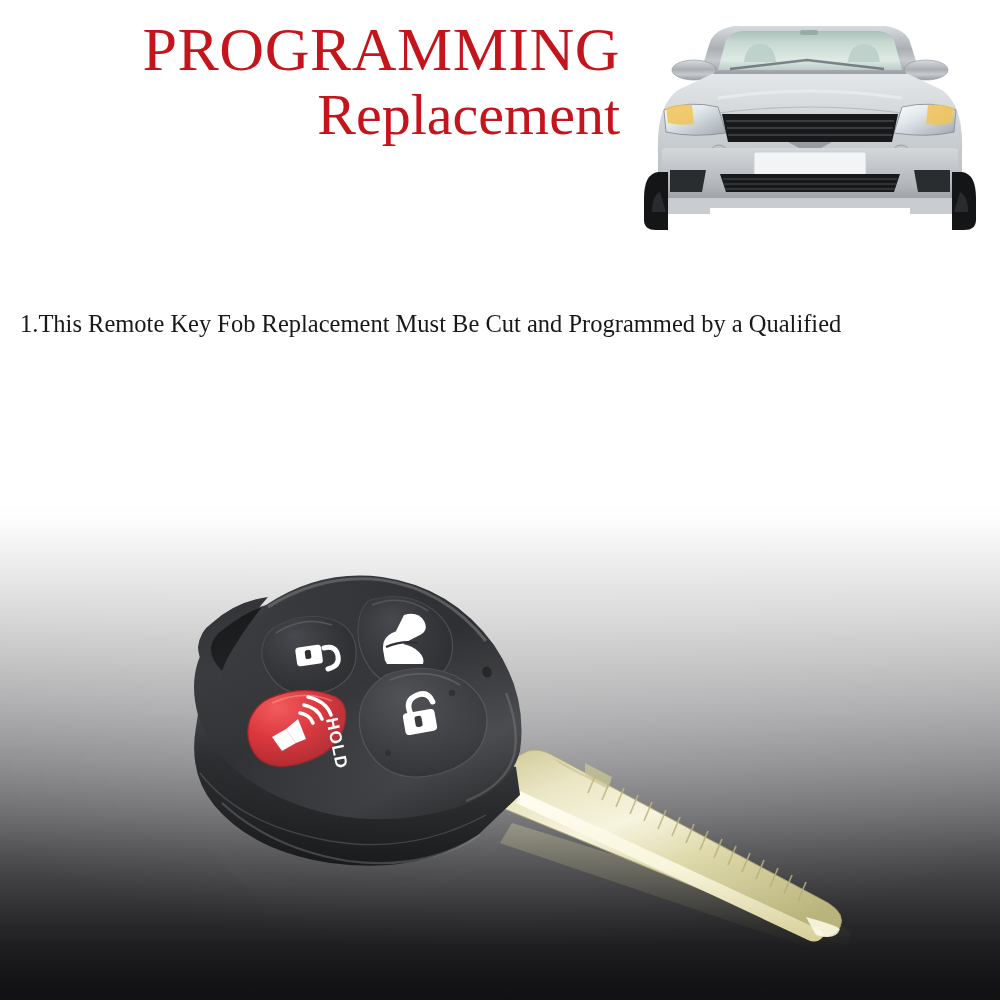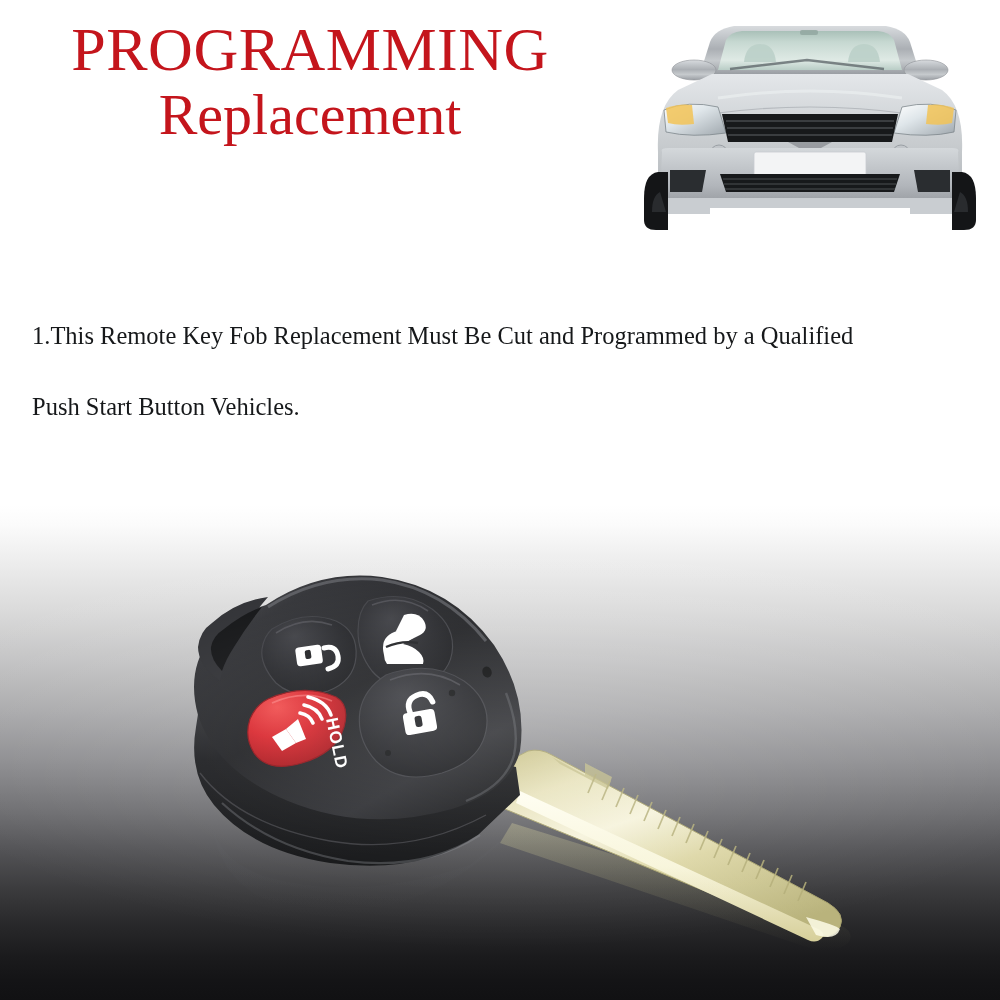--- a/index.html
+++ b/index.html
@@ -19,21 +19,21 @@
 
   
   .top-panel {
     position:absolute; left:0; top:0; width:1000px; height:524px;
     background:#ffffff;
   }
 
   
   .title-block {
     position:absolute; left:0; top:18px; width:620px;
-    text-align:center;
+    text-align:right;
     line-height:1.0;
   }
   .title-line1 {
     font-family:"Liberation Serif", serif;
     font-size:62px;
     color:#c4151c;
     letter-spacing:0.5px;
     display:block;
   }
   .title-line2 {
@@ -45,21 +45,21 @@
   }
 
   
   .body-text {
     position:absolute; left:16px; top:292px; width:960px;
     font-family:"Liberation Serif", serif;
     font-size:24.5px;
     color:#16181a;
     line-height:55px;
   }
-  .body-text p { margin:16px; white-space:nowrap; }
+  .body-text p { margin:4px; white-space:nowrap; }
 
   
   .car-wrap {
     position:absolute; left:622px; top:2px; width:376px; height:250px;
     overflow:hidden;
   }
   .car-svg { display:block; width:376px; height:250px; }
 
   
   .photo-panel {
@@ -195,21 +195,20 @@
 
         <path d="M36 170 q-14 2 -14 26 l0 22 q0 10 12 10 l12 0 l0 -58 z" fill="#141517"></path>
         <path d="M340 170 q14 2 14 26 l0 22 q0 10 -12 10 l-12 0 l0 -58 z" fill="#141517"></path>
         <path d="M38 190 q-8 4 -8 20 l14 0 z" fill="#2e3134" opacity="0.8"></path>
         <path d="M338 190 q8 4 8 20 l-14 0 z" fill="#2e3134" opacity="0.8"></path>
       </svg>
     </div>
 
     <div class="body-text">
       <p>1.This Remote Key Fob Replacement Must Be Cut and Programmed by a Qualified</p>
-      <p>Push Start Button Vehicles.</p>
     </div>
   </div>
 
   <div class="photo-panel">
     <div class="key-stage">
       <svg class="key-svg" width="1000" height="495" viewBox="0 0 1000 495">
         <defs>
           <linearGradient id="shellTop" x1="0.15" y1="0" x2="0.9" y2="1">
             <stop offset="0%" stop-color="#4a4b4f"></stop>
             <stop offset="14%" stop-color="#2e2f33"></stop>

